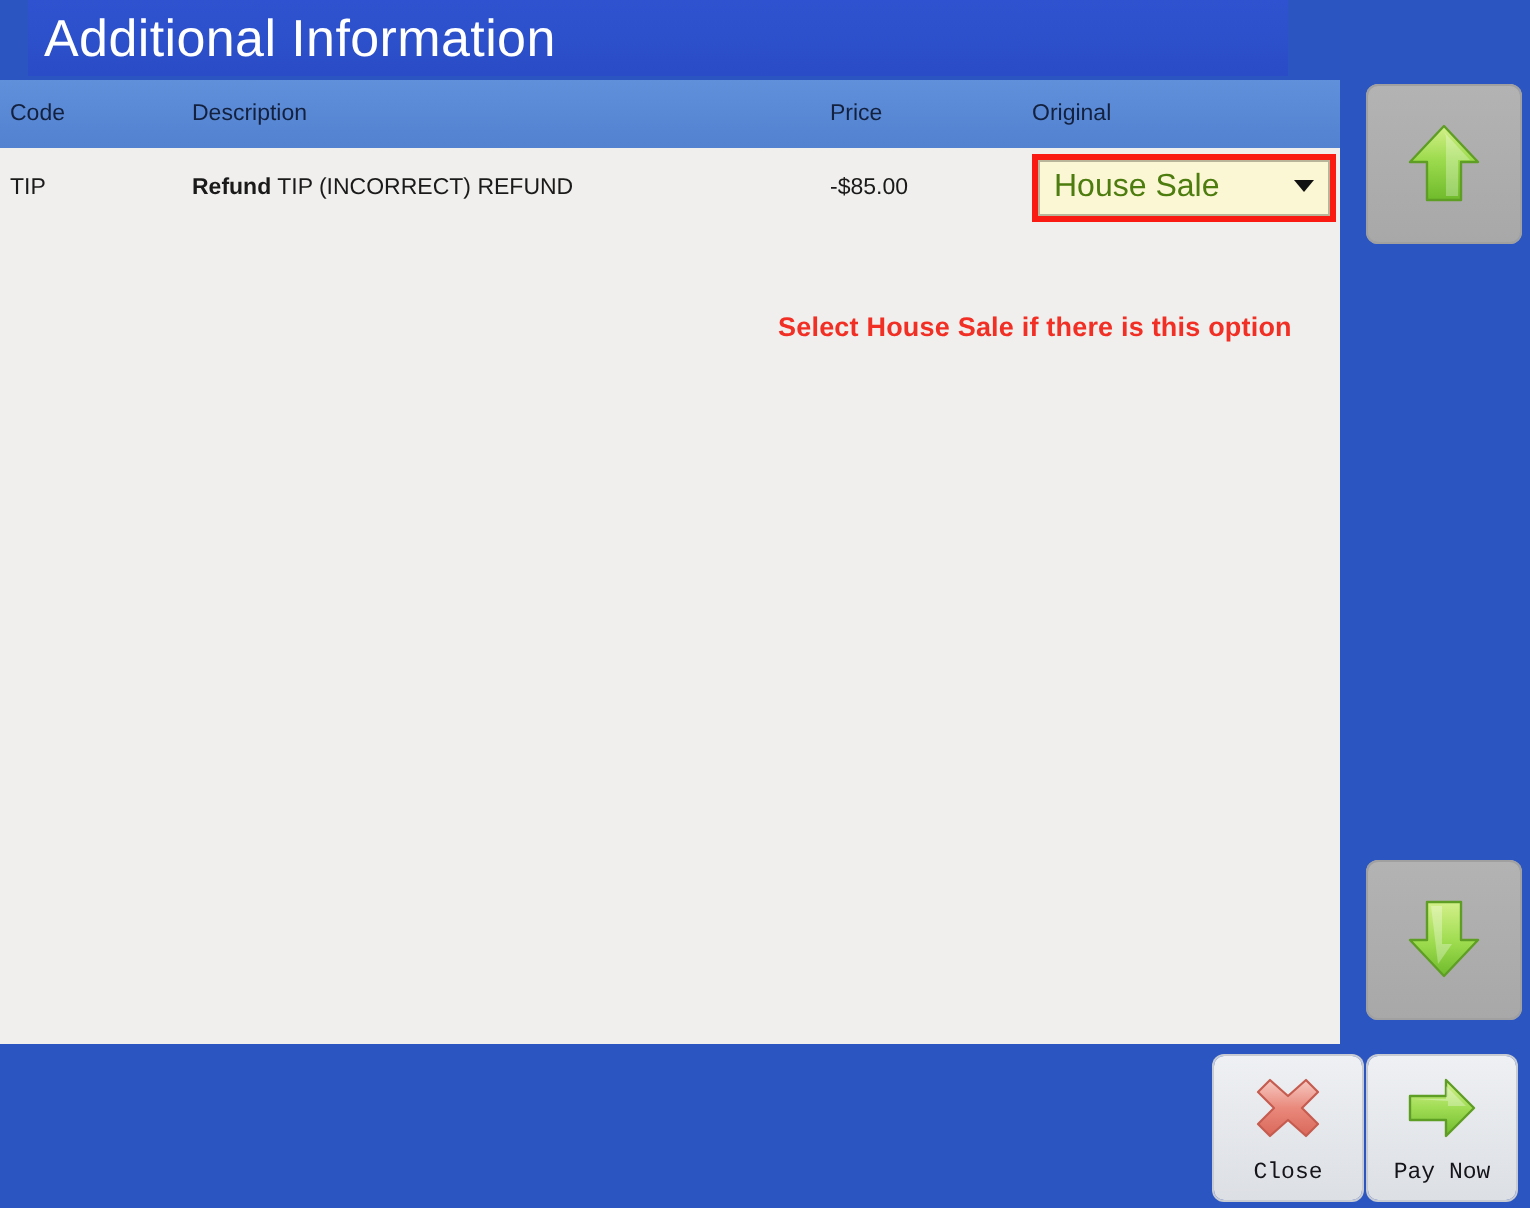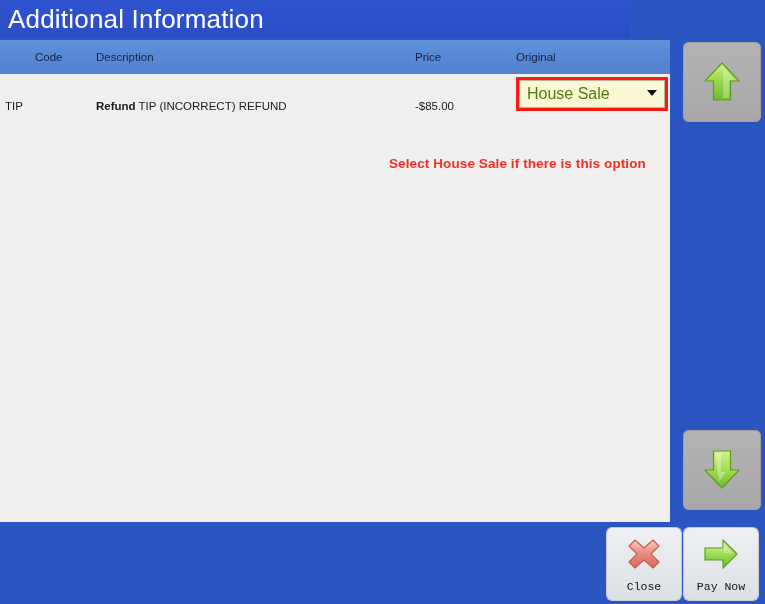--- a/index.html
+++ b/index.html
@@ -11,21 +11,21 @@
     height: 604px;
     background: #2b55c0;
     font-family: "Liberation Sans", sans-serif;
     overflow: hidden;
     position: relative;
   }
 
   
   #title-bar {
     position: absolute;
-    left: 0; top: 0;
+    left: 14px; top: 0;
     width: 630px; height: 38px;
     background: #2a4fcd;
     background: linear-gradient(to bottom, #2f53d0 0%, #2a4cc6 100%);
   }
   #title-text {
     position: absolute;
     left: 8px; top: 1px;
     font-size: 26px;
     line-height: 36px;
     color: #ffffff;
@@ -51,39 +51,39 @@
   }
   .col-head {
     position: absolute;
     top: 0;
     height: 34px;
     line-height: 34px;
     font-size: 11.5px;
     color: #13213f;
     white-space: nowrap;
   }
-  #col-code  { left: 5px; margin-left: 30px; }
+  #col-code  { left: 5px; }
   #col-desc  { left: 96px; }
   #col-price { left: 415px; }
   #col-orig  { left: 516px; }
 
   #grid-body {
     position: absolute;
     left: 0; top: 34px;
     width: 670px; height: 448px;
     background: #f0efed;
   }
   .grid-row {
     position: absolute;
     left: 0; top: 0;
     width: 670px; height: 40px;
   }
   .cell {
     position: absolute;
-    top: 12px;
+    top: 0;
     height: 40px;
     line-height: 40px;
     font-size: 11.5px;
     color: #1a1a1a;
     white-space: nowrap;
   }
   #cell-code  { left: 5px; }
   #cell-desc  { left: 96px; }
   #cell-desc b { font-weight: bold; }
   #cell-price { left: 415px; }

